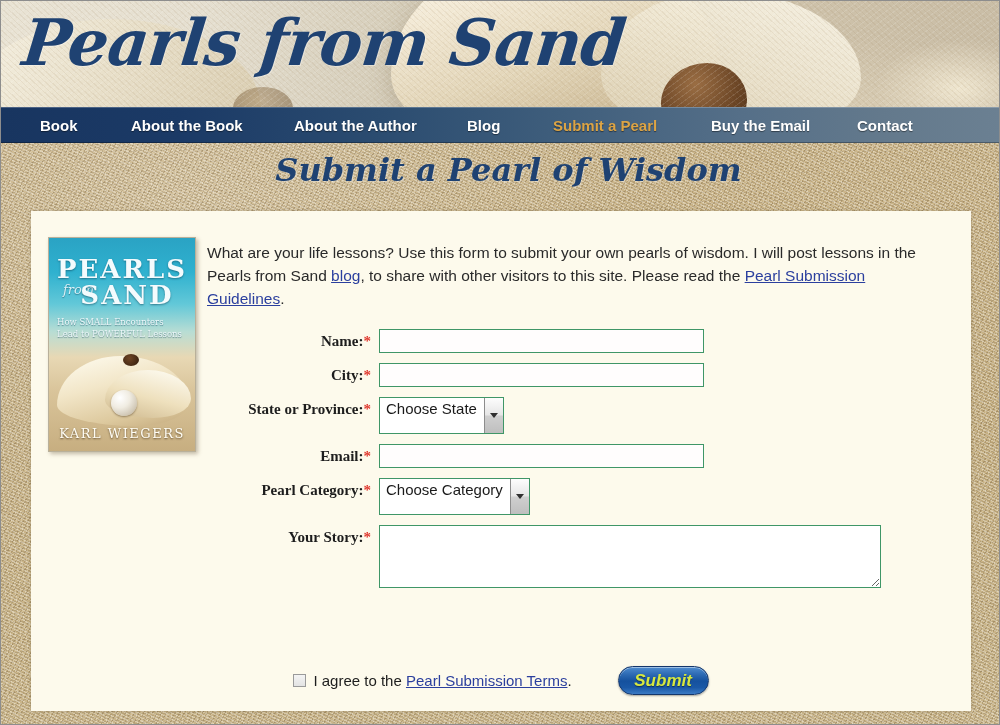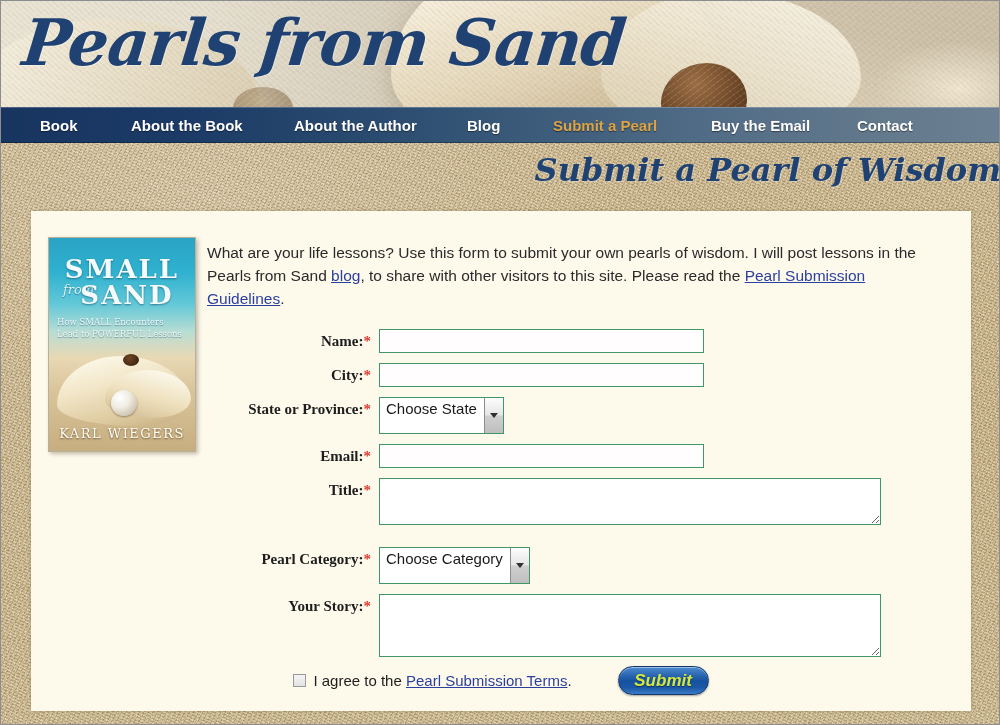--- a/index.html
+++ b/index.html
@@ -115,21 +115,21 @@
     text-shadow: 0 1px 1px rgba(0,0,0,.45);
     cursor: pointer;
   }
   .nav-item.active { color: #dba martin; }
   .nav-item.active { color: #dca445; }
 
   
   #page-title {
     position: absolute; left: 0; top: 150px;
     width: 1000px;
-    text-align: right;
+    text-align: center;
     font-family: "DejaVu Serif", serif;
     font-style: italic;
     font-weight: 700;
     font-size: 32px;
     color: #1f4272;
     text-shadow: 1px 1px 1px rgba(255,255,255,.30);
     letter-spacing: 0px;
     padding-left: 15px;
   }
 
@@ -344,21 +344,21 @@
       <a class="nav-item active" href="#" style="position: absolute; left: 546px; color: rgb(220, 164, 69);">Submit a Pearl</a>
       <a class="nav-item" href="#" style="position: absolute; left: 704px;">Buy the Email</a>
       <a class="nav-item" href="#" style="position: absolute; left: 850px;">Contact</a>
     </div>
 
   <div id="page-title">Submit a Pearl of Wisdom</div>
 
   <div id="content">
 
     <div id="book">
-      <div class="bk-pearls">SMALL</div>
+      <div class="bk-pearls">PEARLS</div>
       <div class="bk-from">from</div>
       <div class="bk-sand">SAND</div>
       <div class="bk-sub">How SMALL Encounters Lead to POWERFUL Lessons</div>
       <div class="bk-shell"></div>
       <div class="bk-shell2"></div>
       <div class="bk-knot"></div>
       <div class="bk-pearl"></div>
       <div class="bk-author">KARL WIEGERS</div>
     </div>
 
@@ -394,26 +394,20 @@
         </div>
       </div>
 
       <div class="row">
         <div class="lbl"><span>Email:</span><span class="req">*</span></div>
         <div class="fld">
           <input class="txt" type="text" id="email-field" value="" style="">
         </div>
       </div>
 
-      <div class="row" style="margin-bottom:22px;">
-        <div class="lbl"><span>Title:</span><span class="req">*</span></div>
-        <div class="fld">
-          <textarea class="area" id="title-field" style=""></textarea>
-        </div>
-      </div>
 
       <div class="row">
         <div class="lbl"><span>Pearl Category:</span><span class="req">*</span></div>
         <div class="fld">
           <div class="sel">
             <span class="sel-val">Choose Category</span>
             <span class="sel-btn">
                 <span class="caret"></span>
               </span>
           </div>

